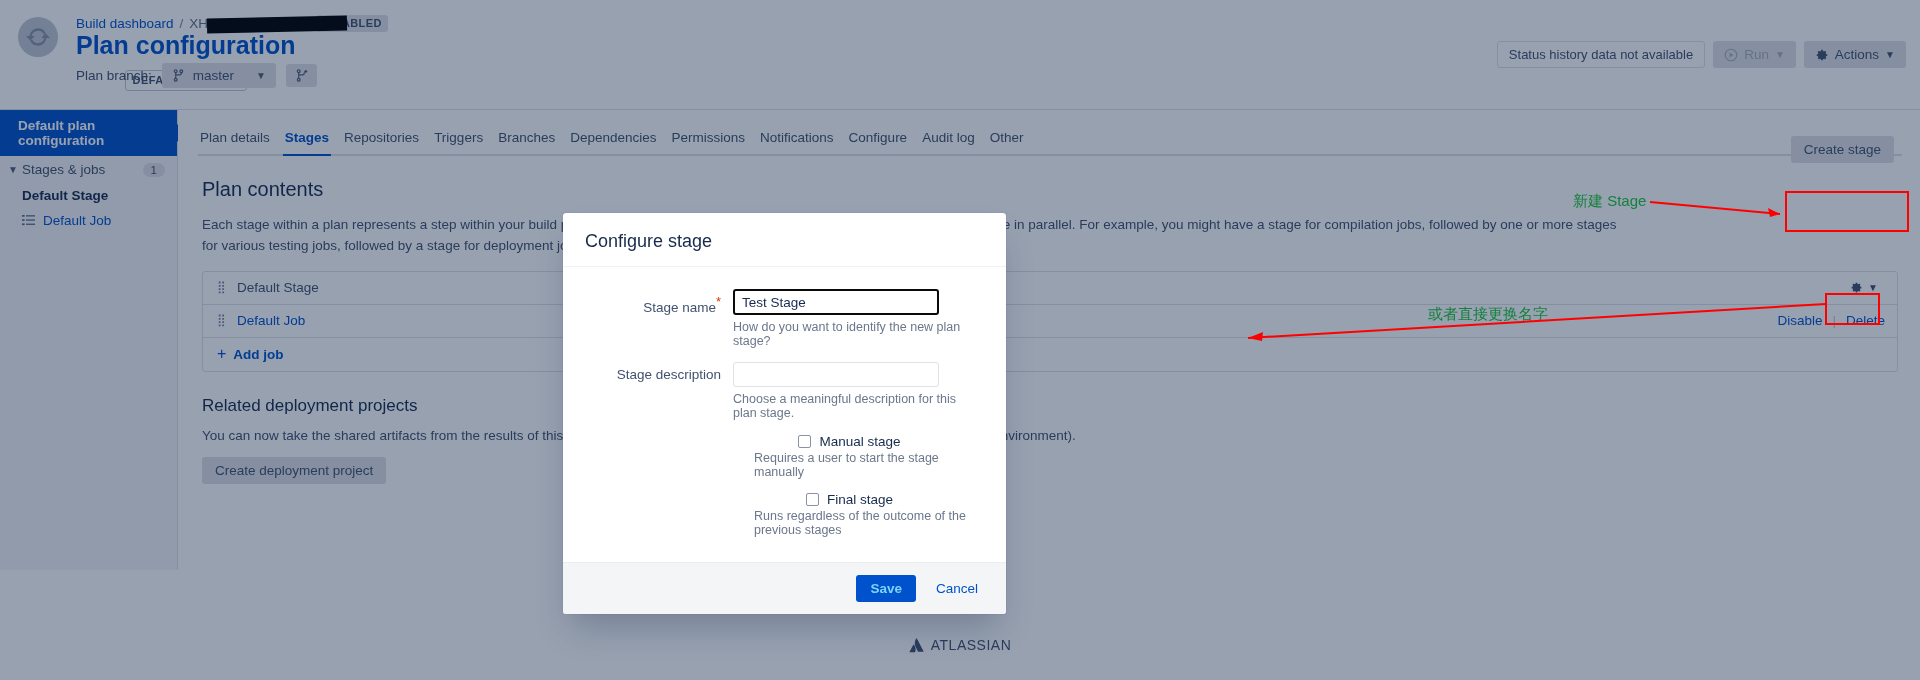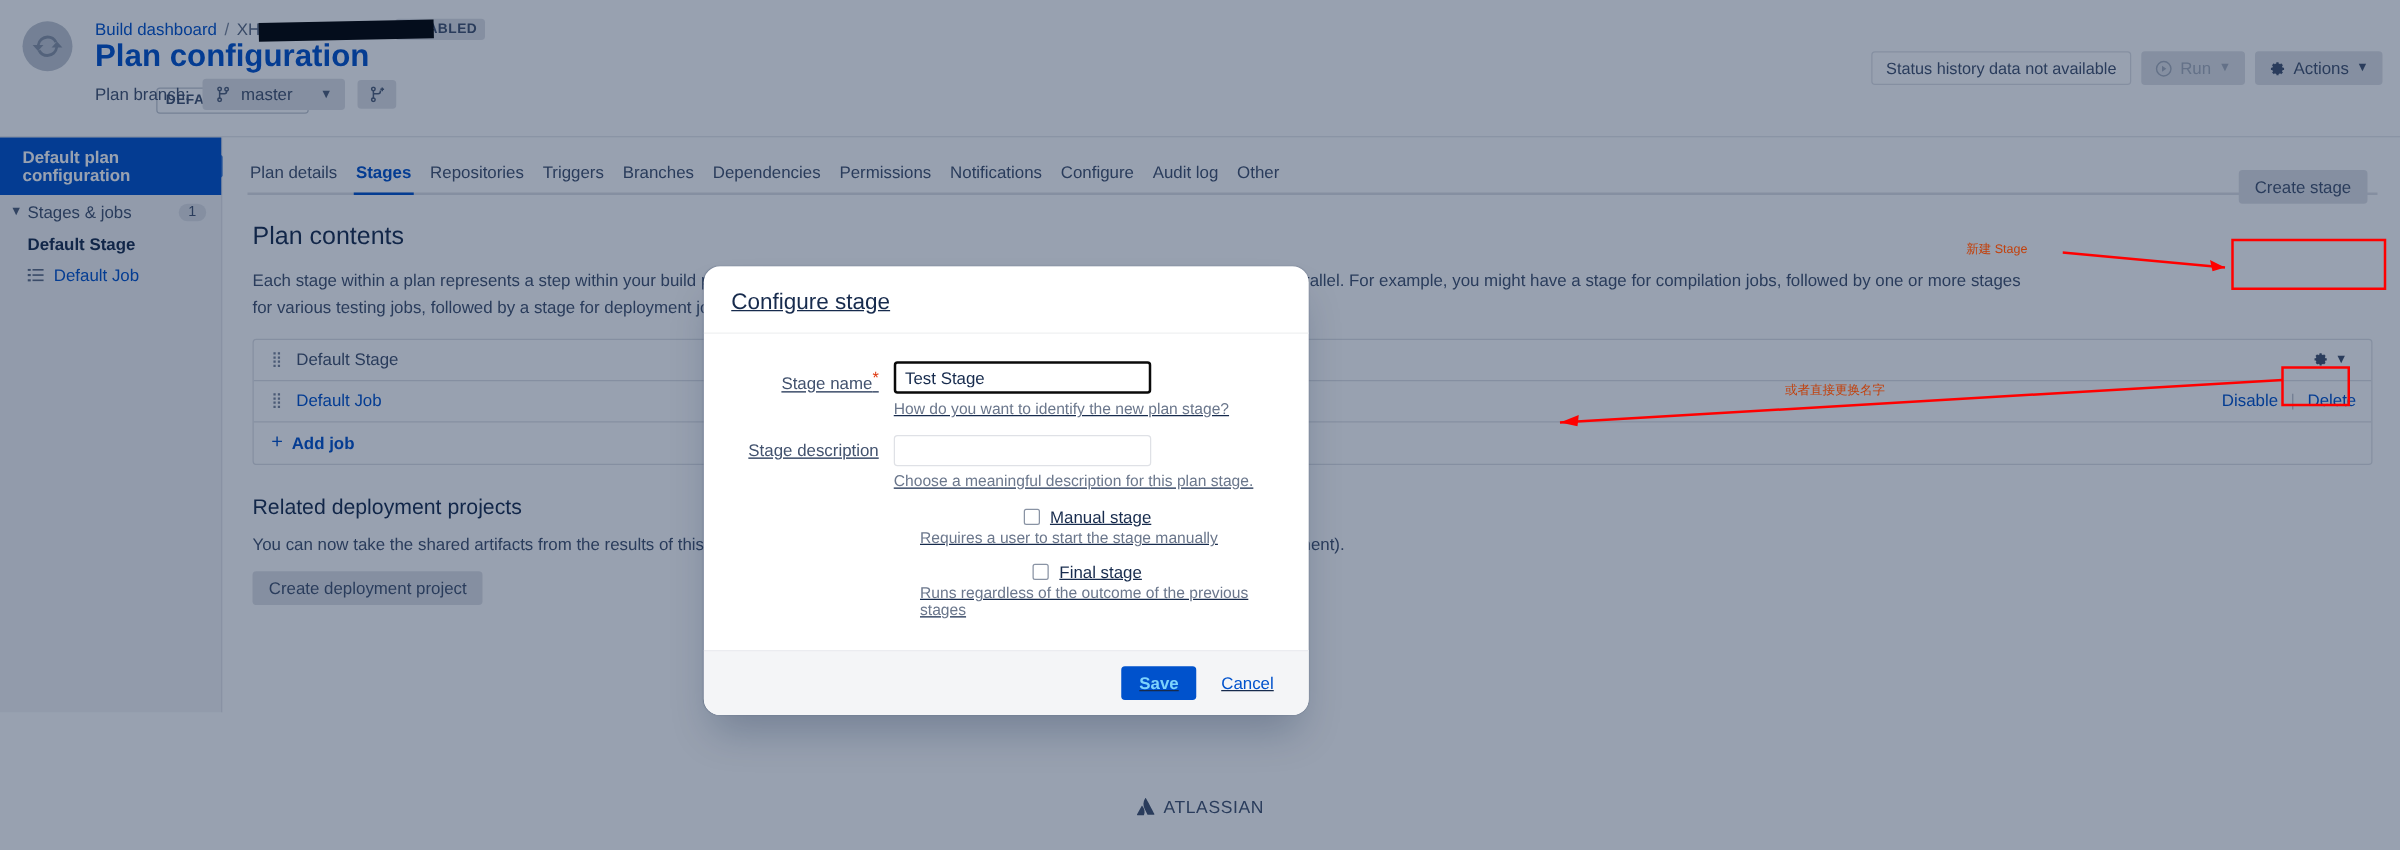--- a/index.html
+++ b/index.html
@@ -312,51 +312,50 @@
   }
   .atlassian {
     display: flex; align-items: center; gap: 7px;
     font-size: 14px; letter-spacing: .5px;
     color: #42526e;
   }
 
   
   .anno { position: absolute; z-index: 70; }
   .anno-text {
-    color: #c2410c;
-    font-size: 10px;
+    color: #15803d;
+    font-size: 15px;
     white-space: nowrap;
   }
   .redbox {
     position: absolute;
     border: 2px solid #ff0000;
     z-index: 70;
   }
 
   
   .modal-wrap {
     position: absolute;
     z-index: 100;
     left: 563px; top: 213px;
-    width: 484px;
+    width: 443px;
     background: #ffffff;
-    border-radius: 13px;
+    border-radius: 3px;
     box-shadow: 0 0 1px rgba(9,30,66,.31), 0 20px 32px -8px rgba(9,30,66,.25);
     overflow: hidden;
-    text-decoration: underline;
   }
   .modal-head {
     padding: 18px 22px 14px;
     border-bottom: 1px solid #f0f1f2;
   }
   .modal-title {
     font-size: 18px;
     color: #172b4d;
   }
-  .modal-body { padding: 22px 22px 12px; }
+  .modal-body { padding: 22px 40px 12px; }
   .field-row {
     display: flex;
     margin-bottom: 4px;
   }
   .field-label {
     width: 130px;
     flex: 0 0 130px;
     text-align: right;
     padding-right: 12px;
     padding-top: 5px;

